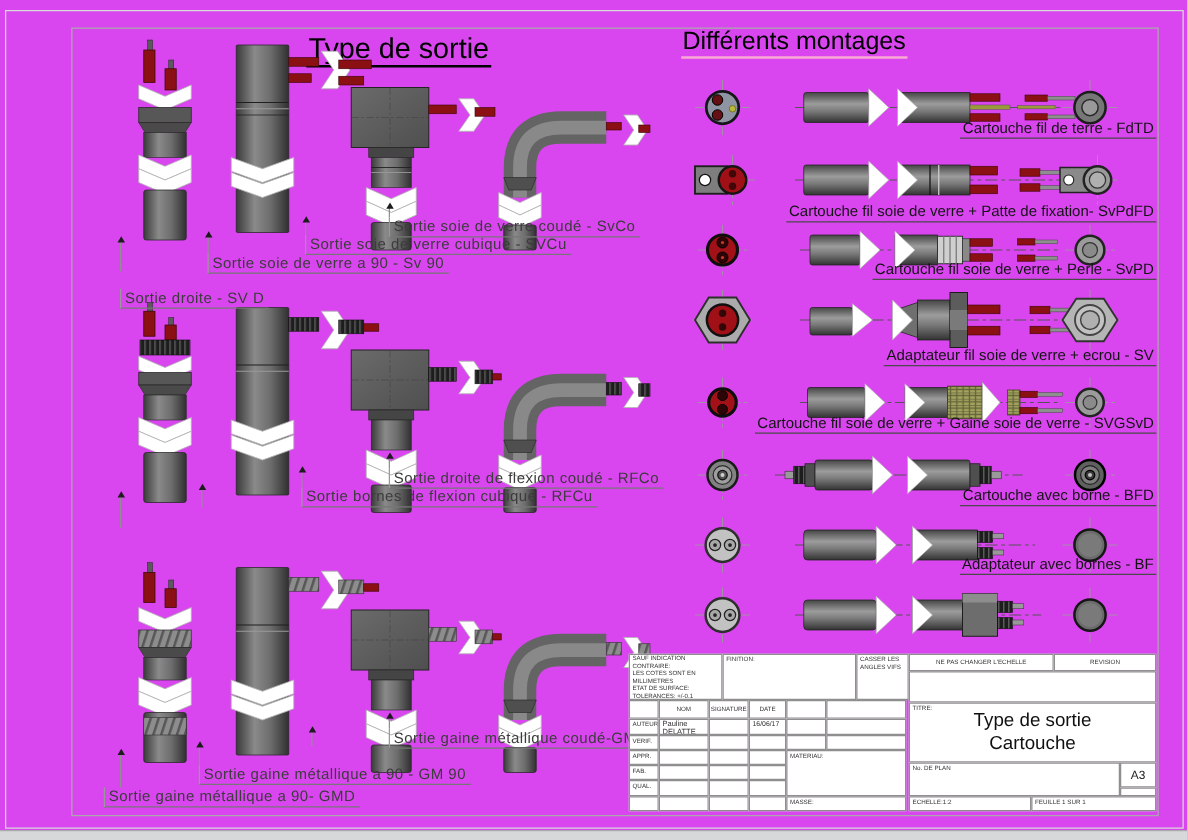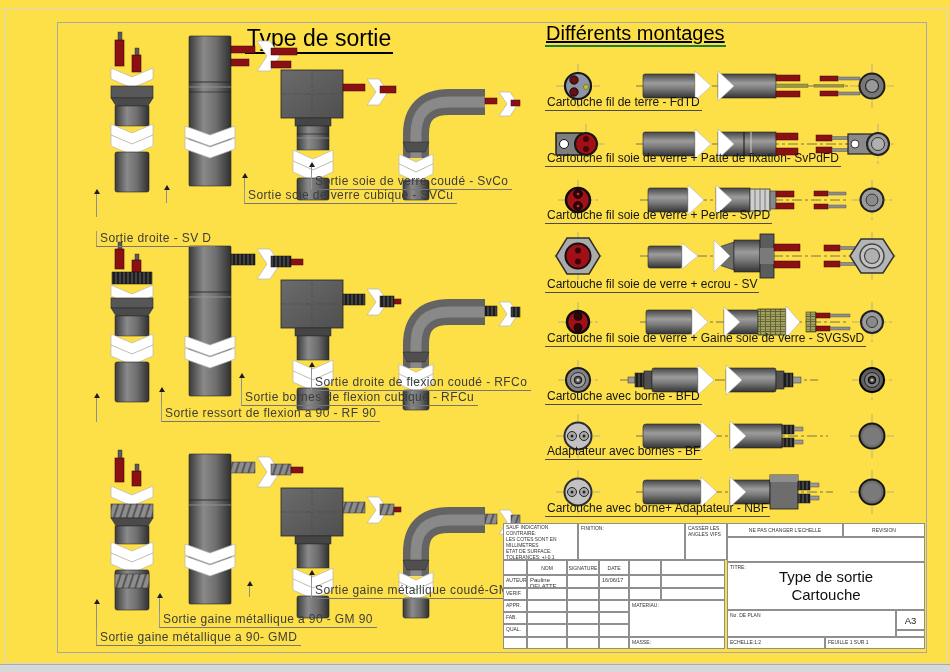--- a/index.html
+++ b/index.html
@@ -1,34 +1,34 @@
 <!DOCTYPE html>
 <html><head>
 <meta charset="utf-8">
 <style>
   html,body{margin:0;padding:0;background:#fff;}
-  .stage{position:relative;width:950px;height:672px;background:#fde047;overflow:hidden;
+  .stage{position:relative;width:950px;height:672px;background:#d946ef;overflow:hidden;
          font-family:"Liberation Sans",sans-serif;}
   .outer-border{position:absolute;left:4px;top:8px;width:941px;height:653px;
                 border:1px solid #d8d8d8;}
   .frame{position:absolute;left:57px;top:22px;width:868px;height:629px;
          border:1px solid #a9a9a9;}
   .h1{position:absolute;left:233px;top:25px;width:172px;text-align:center;
       font-size:23px;color:#000;}
   .h1 span{border-bottom:2px solid #000;padding:0 2px 1px 2px;}
   .h2{position:absolute;left:545px;top:22px;width:200px;font-size:20px;color:#000;}
-  .h2 span{border-bottom:2px solid #15803d;padding:0 1px 1px 1px;text-decoration:underline;}
+  .h2 span{border-bottom:2px solid #f9a8d4;padding:0 1px 1px 1px;}
   .dlabel{position:absolute;font-size:12px;letter-spacing:.4px;color:#3c3c3c;
           white-space:nowrap;border-bottom:1.2px solid #777;border-left:1px solid #999;
           padding:0 4px 1px 3px;background:transparent;}
   .leader{position:absolute;width:1px;background:#8f8f8f;}
   .leader::before{content:"";position:absolute;top:-4px;left:-2.5px;
           border-left:3px solid transparent;border-right:3px solid transparent;
           border-bottom:5px solid #1c1c1c;}
-  .rlabel{position:absolute;left:545px;width:380px;text-align:left;
+  .rlabel{position:absolute;left:545px;width:380px;text-align:right;
           font-size:12px;color:#141414;white-space:nowrap;}
   .rlabel span{border-bottom:1px solid #4a4a4a;padding:0 2px 1px 2px;}
   .figure{position:absolute;}
   
   .tb{position:absolute;left:503px;top:523px;width:422px;height:126px;font-size:5px;color:#333;}
   .c{position:absolute;border:1px solid #8f8f8f;box-sizing:border-box;
      padding:1px 2px;overflow:hidden;background:#fff;}
   .c.center{display:flex;align-items:center;justify-content:center;text-align:center;padding:0;}
   .notes span{display:block;line-height:1.22;font-size:4.9px;}
   .bigtitle{display:flex;flex-direction:column;align-items:center;justify-content:center;
@@ -239,38 +239,38 @@
       <path d="M414,62 l8,12 l-8,12 h11 l8,-12 l-8,-12 z" fill="#fff" stroke="#b5b5b5" stroke-width=".7"></path>
       <rect x="426" y="67" width="9" height="10" fill="url(#spiral)" stroke="#333" stroke-width=".5"></rect>
     </g>
   </svg>
 
   <div class="leader" style="left:311px;top:166px;height:8px"></div>
   <div class="dlabel" style="left:311px;top:174px">Sortie soie de verre coudé - SvCo</div>
   <div class="leader" style="left:244px;top:177px;height:11px"></div>
   <div class="dlabel" style="left:244px;top:188px">Sortie soie de verre cubique - SVCu</div>
   <div class="leader" style="left:166px;top:189px;height:14px"></div>
+  <div class="dlabel" style="left:166px;top:203px">Sortie soie de verre a 90 - Sv 90</div>
   <div class="leader" style="left:96px;top:193px;height:24px"></div>
   <div class="dlabel" style="left:96px;top:231px">Sortie droite - SV D</div>
 
   <div class="leader" style="left:311px;top:366px;height:9px"></div>
   <div class="dlabel" style="left:311px;top:375px">Sortie droite de flexion coudé - RFCo</div>
   <div class="leader" style="left:241px;top:377px;height:13px"></div>
   <div class="dlabel" style="left:241px;top:390px">Sortie bornes de flexion cubique - RFCu</div>
   <div class="leader" style="left:161px;top:391px;height:15px"></div>
-  <div class="dlabel" style="left:161px;top:406px">Sortie ressort de flexion a 90 - RF 90</div>
   <div class="leader" style="left:96px;top:397px;height:25px"></div>
 
   <div class="leader" style="left:311px;top:574px;height:9px"></div>
   <div class="dlabel" style="left:311px;top:583px">Sortie gaine métallique coudé-GMCo</div>
   <div class="leader" style="left:249px;top:585px;height:12px"></div>
   <div class="leader" style="left:159px;top:597px;height:15px"></div>
   <div class="dlabel" style="left:159px;top:612px">Sortie gaine métallique a 90 - GM 90</div>
   <div class="leader" style="left:96px;top:603px;height:27px"></div>
-  <div class="dlabel" style="left:96px;top:630px">Sortie gaine métallique a 90- GMD</div>
+  <div class="dlabel" style="left:83px;top:630px">Sortie gaine métallique a 90- GMD</div>
 
   <svg class="figure" style="left:548px;top:58px" width="362" height="56">
     <path d="M8,28 H52 M30,6 V50 M302,28 H346 M324,6 V50" stroke="#9a9a9a" stroke-width=".7" stroke-dasharray="11 2.5 2.5 2.5"></path>
     <path d="M88,28 H300" stroke="#555" stroke-width=".8" stroke-dasharray="10 3 3 3"></path>
     <g>
       <circle cx="30" cy="28" r="13" fill="#8f94a3" stroke="#15151a" stroke-width="2.2"></circle>
       <circle cx="26" cy="22" r="4.2" fill="#641014" stroke="#000" stroke-width=".8"></circle>
       <circle cx="26" cy="34" r="4.2" fill="#641014" stroke="#000" stroke-width=".8"></circle>
       <circle cx="38" cy="29" r="2.6" fill="#b9b93a" stroke="#66660f" stroke-width=".6"></circle>
     </g>
@@ -315,21 +315,21 @@
     <rect x="284" y="20.5" width="26" height="3" fill="#8f8f8f" stroke="#444" stroke-width=".4"></rect>
     <rect x="268" y="31" width="16" height="6" fill="#8a1013" stroke="#3d0608" stroke-width=".5"></rect>
     <rect x="284" y="32.5" width="26" height="3" fill="#8f8f8f" stroke="#444" stroke-width=".4"></rect>
     <g>
       <rect x="300" y="18" width="24" height="20" fill="#8a8a8a" stroke="#222" stroke-width="1.2"></rect>
       <circle cx="307" cy="28" r="4" fill="#fff" stroke="#222" stroke-width=".9"></circle>
       <circle cx="330" cy="28" r="11" fill="#9a9a9a" stroke="#222" stroke-width="2"></circle>
       <circle cx="330" cy="28" r="6.5" fill="#b0b0b0" stroke="#333" stroke-width="1"></circle>
     </g>
   </svg>
-  <div class="rlabel" style="top:151px"><span>Cartouche fil soie de verre + Patte de fixation- SvPdFD</span></div>
+  <div class="rlabel" style="top:162px"><span>Cartouche fil soie de verre + Patte de fixation- SvPdFD</span></div>
 
   <svg class="figure" style="left:548px;top:172px" width="362" height="56">
     <path d="M10,28 H50 M30,8 V48 M304,28 H344 M324,8 V48" stroke="#9a9a9a" stroke-width=".7" stroke-dasharray="11 2.5 2.5 2.5"></path>
     <path d="M92,28 H298" stroke="#555" stroke-width=".8" stroke-dasharray="10 3 3 3"></path>
     <g>
       <circle cx="30" cy="28" r="12" fill="#a31118" stroke="#0e0e0e" stroke-width="2.5"></circle>
       <circle cx="30" cy="22" r="4.4" fill="#2e0506" stroke="#000" stroke-width=".7"></circle>
       <circle cx="30" cy="22" r="1.3" fill="#c0392b"></circle>
       <circle cx="30" cy="34" r="4.4" fill="#2e0506" stroke="#000" stroke-width=".7"></circle>
       <circle cx="30" cy="34" r="1.3" fill="#c0392b"></circle>
@@ -377,21 +377,21 @@
     <rect x="276" y="17" width="16" height="6" fill="#8a1013" stroke="#3d0608" stroke-width=".5"></rect>
     <rect x="292" y="18.5" width="20" height="3" fill="#8f8f8f" stroke="#444" stroke-width=".4"></rect>
     <rect x="276" y="33" width="16" height="6" fill="#8a1013" stroke="#3d0608" stroke-width=".5"></rect>
     <rect x="292" y="34.5" width="20" height="3" fill="#8f8f8f" stroke="#444" stroke-width=".4"></rect>
     <g>
       <polygon points="302,28 313,11 335,11 346,28 335,45 313,45" fill="#b5b5b5" stroke="#333" stroke-width="1.5"></polygon>
       <circle cx="324" cy="28" r="12" fill="#c2c2c2" stroke="#444" stroke-width="1.5"></circle>
       <circle cx="324" cy="28" r="7.5" fill="#b0b0b0" stroke="#444" stroke-width="1.2"></circle>
     </g>
   </svg>
-  <div class="rlabel" style="top:277px"><span>Cartouche fil soie de verre + ecrou - SV</span></div>
+  <div class="rlabel" style="top:277px"><span>Adaptateur fil soie de verre + ecrou - SV</span></div>
 
   <svg class="figure" style="left:548px;top:294px" width="362" height="56">
     <path d="M10,28 H50 M30,8 V48 M304,28 H344 M324,8 V48" stroke="#9a9a9a" stroke-width=".7" stroke-dasharray="11 2.5 2.5 2.5"></path>
     <path d="M92,28 H298" stroke="#555" stroke-width=".8" stroke-dasharray="10 3 3 3"></path>
     <g>
       <circle cx="30" cy="28" r="11" fill="#a31118" stroke="#0e0e0e" stroke-width="2.5"></circle>
       <circle cx="30" cy="22.5" r="4" fill="#2e0506" stroke="#000" stroke-width=".7"></circle>
       <circle cx="30" cy="33.5" r="4" fill="#2e0506" stroke="#000" stroke-width=".7"></circle>
     </g>
     <rect x="98" y="16" width="46" height="24" rx="2" fill="url(#cylH)" stroke="#222" stroke-width=".6"></rect>
@@ -483,21 +483,20 @@
     <rect x="222" y="11" width="28" height="7" fill="#8d8d8d"></rect>
     <rect x="250" y="17" width="12" height="9" fill="url(#corr)" stroke="#111" stroke-width=".5"></rect>
     <rect x="262" y="19" width="9" height="4" fill="#999" stroke="#333" stroke-width=".4"></rect>
     <rect x="250" y="30" width="12" height="9" fill="url(#corr)" stroke="#111" stroke-width=".5"></rect>
     <rect x="262" y="32" width="9" height="4" fill="#999" stroke="#333" stroke-width=".4"></rect>
     <g>
       <circle cx="324" cy="28" r="12.5" fill="#6b6b6b" stroke="#161616" stroke-width="2"></circle>
       <circle cx="324" cy="28" r="9.5" fill="#7a7a7a" stroke="none"></circle>
     </g>
   </svg>
-  <div class="rlabel" style="top:501px"><span>Cartouche avec borne+ Adaptateur - NBF</span></div>
 
   <div class="tb">
     <div class="c notes" style="left:0;top:0;width:75px;height:37px">
       <span>SAUF INDICATION CONTRAIRE:</span>
       <span>LES COTES SONT EN MILLIMETRES</span>
       <span>ETAT DE SURFACE:</span>
       <span>TOLERANCES: +/-0.1</span>
 
     </div>
     <div class="c" style="left:75px;top:0;width:107px;height:37px">

